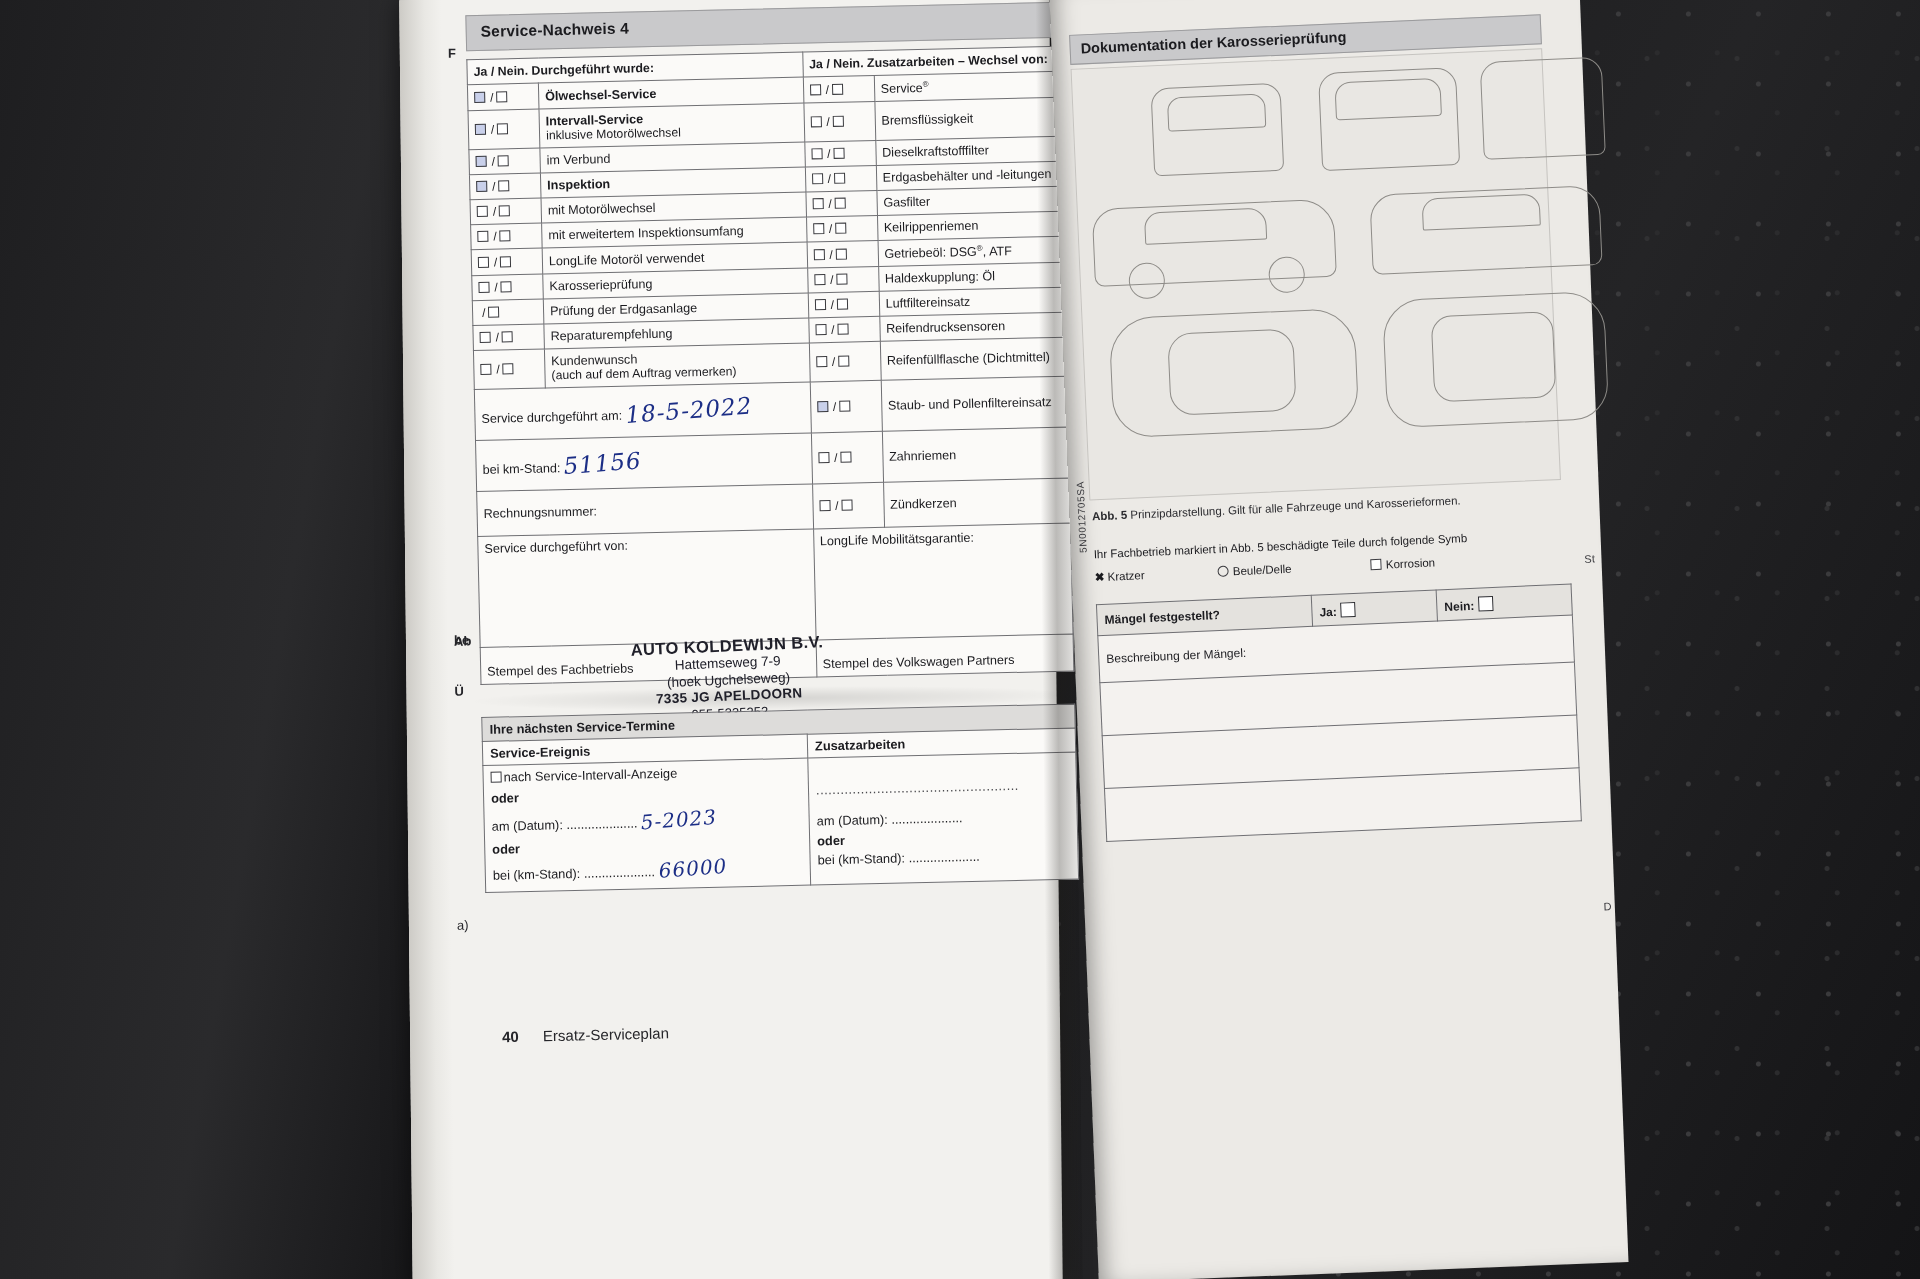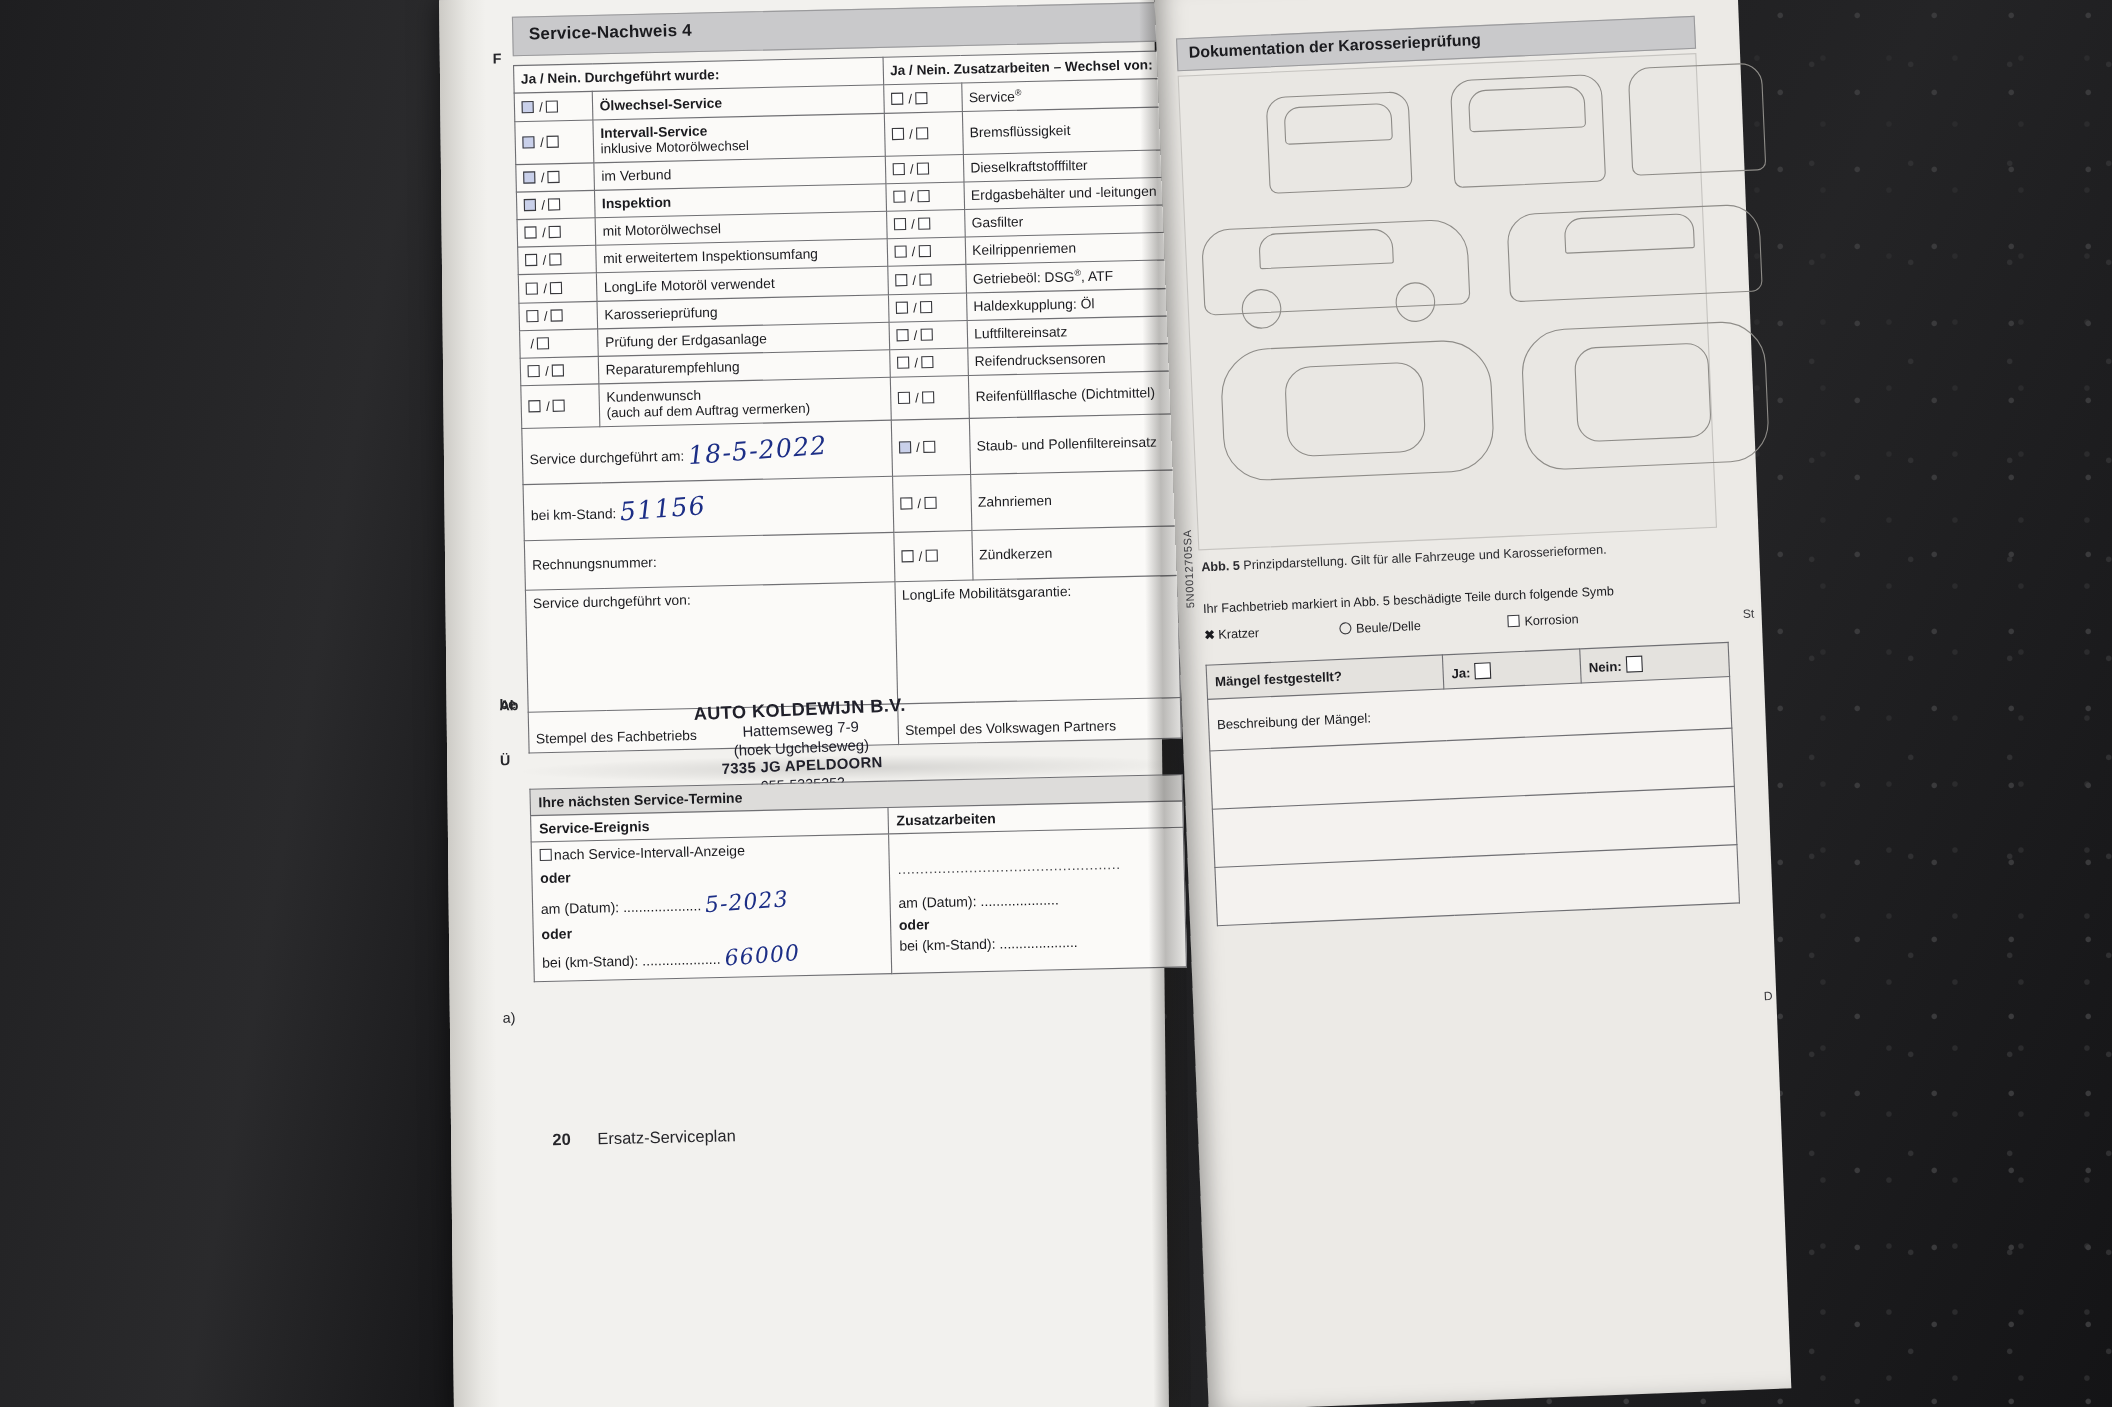--- a/index.html
+++ b/index.html
@@ -341,21 +341,21 @@
           <div>am (Datum): ....................</div>
           <div style="font-weight:bold;margin-top:5px">oder</div>
           <div style="margin-top:4px">bei (km-Stand): ....................</div>
         </td>
       </tr>
     </tbody>
       </table>
   </div>
 
   <div class="pfoot">
-    <b>20</b>
+    <b>40</b>
     <span>Ersatz-Serviceplan</span>
   </div>
 
   <div class="gutter"></div>
 
   <div class="page-right"></div>
 
   <div class="rp">
     <div class="rp-hdr">
       <span>Dokumentation der Karosserieprüfung</span>

